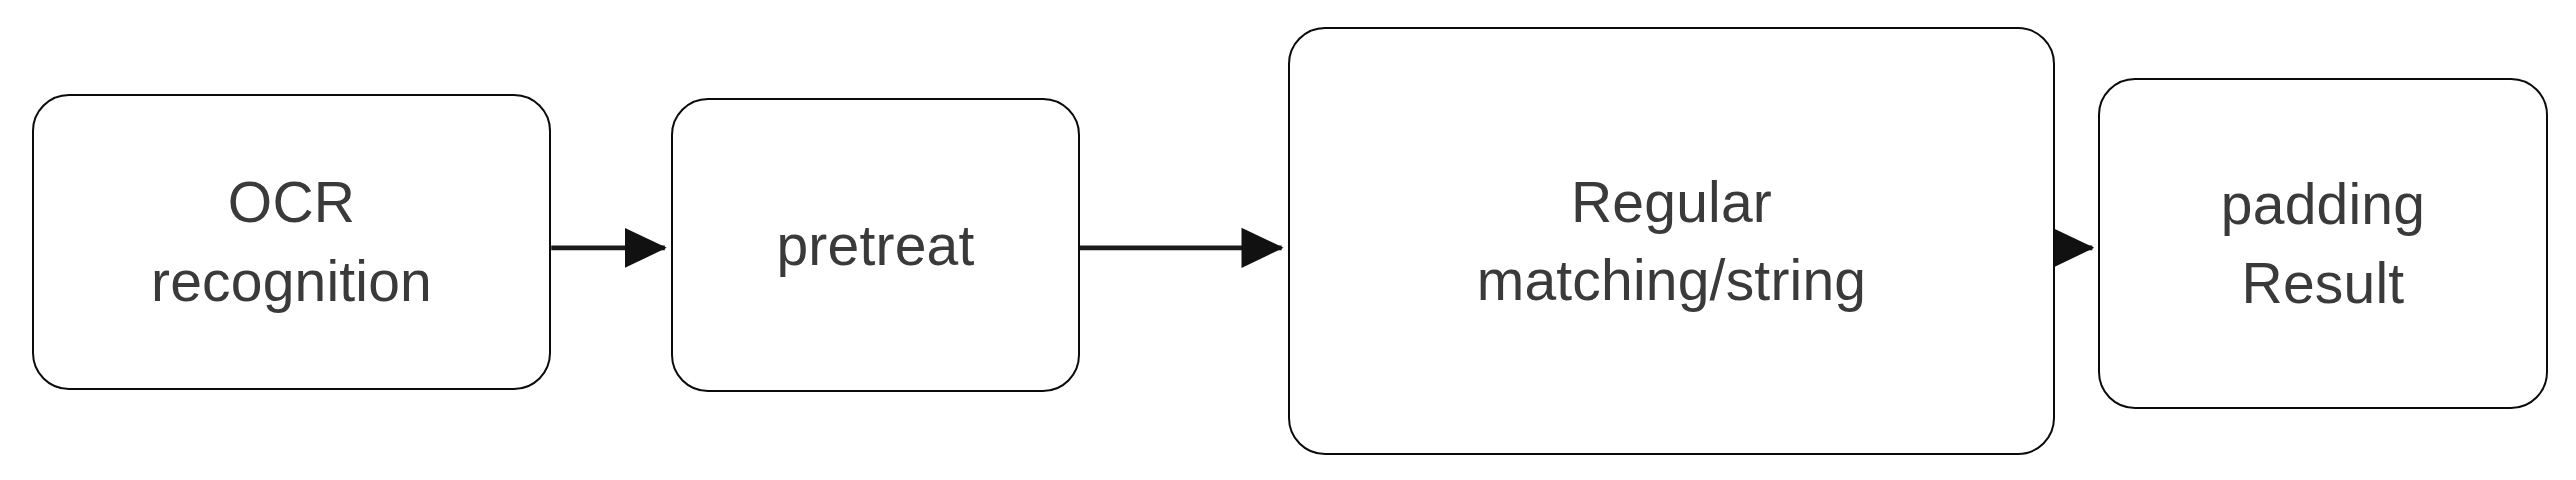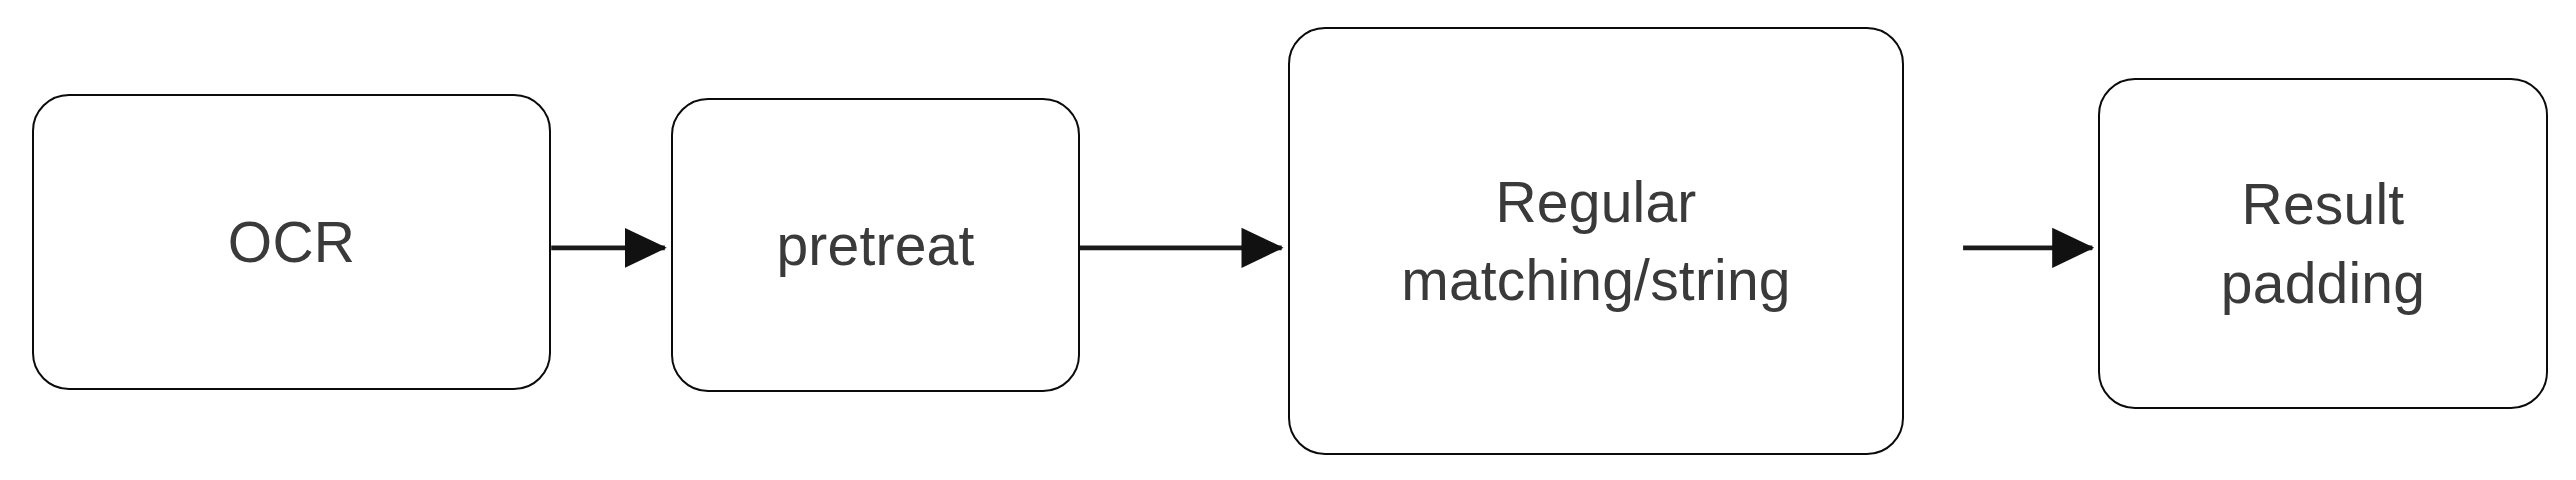--- a/index.html
+++ b/index.html
@@ -60,30 +60,31 @@
         <path d="M 0 0.4 L 8.6 4.5 L 0 8.6 z" fill="#111111"></path>
       </marker>
     </defs>
     <line class="edge-line" x1="563" y1="253" x2="679" y2="253" stroke="#1a1a1a" stroke-width="5" marker-end="url(#arrowhead)"></line>
     <line class="edge-line" x1="1103" y1="253" x2="1309" y2="253" stroke="#1a1a1a" stroke-width="5" marker-end="url(#arrowhead)"></line>
     <line class="edge-line" x1="2005" y1="253" x2="2137" y2="253" stroke="#1a1a1a" stroke-width="5" marker-end="url(#arrowhead)"></line>
   </svg>
 
   <div class="node-box" id="node-ocr-recognition" style="left:32px; top:94px; width:519px; height:296px;">
     <span class="node-line">OCR</span>
+    <span class="node-line">recognition</span>
   </div>
 
   <div class="node-box" id="node-pretreatment" style="left:671px; top:98px; width:409px; height:294px;">
     <span class="node-line">pretreat</span>
   </div>
 
-  <div class="node-box" id="node-regular-matching" style="left:1288px; top:27.4px; width:616px; height:428px;">
+  <div class="node-box" id="node-regular-matching" style="left:1288px; top:27.4px; width:767px; height:428px;">
     <span class="node-line">Regular</span>
     <span class="node-line">matching/string</span>
   </div>
 
   <div class="node-box" id="node-result-padding" style="left:2098px; top:78px; width:450px; height:331px;">
+    <span class="node-line">padding</span>
     <span class="node-line">Result</span>
-    <span class="node-line">padding</span>
   </div>
 
 </div>
 
 
 </body></html>

